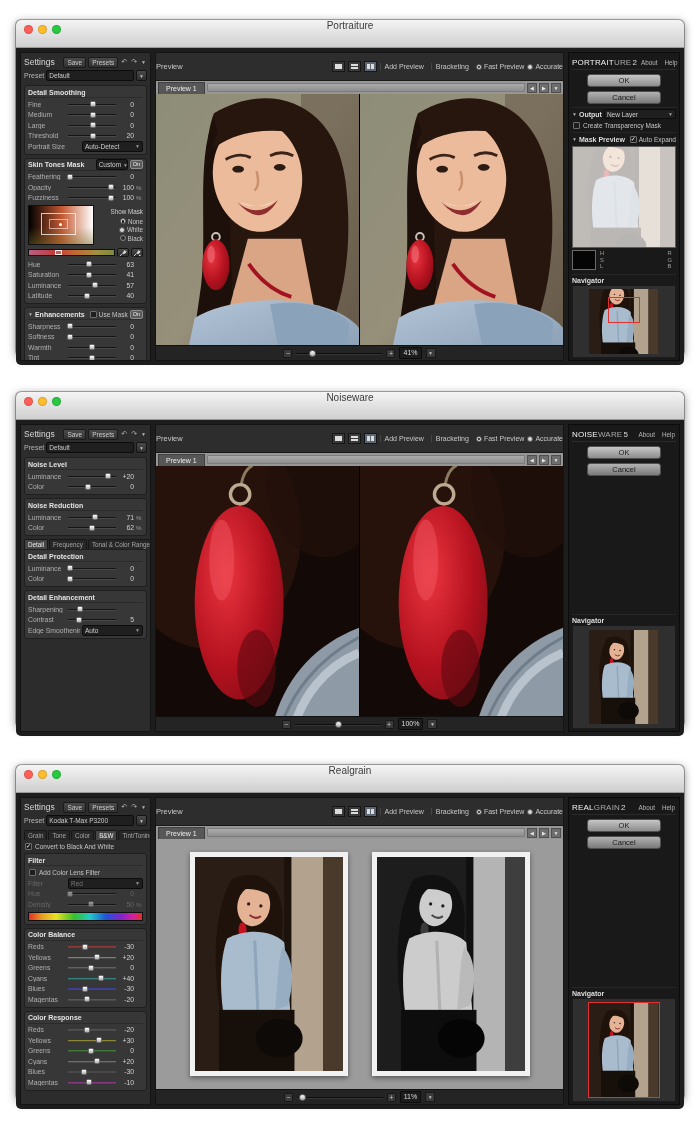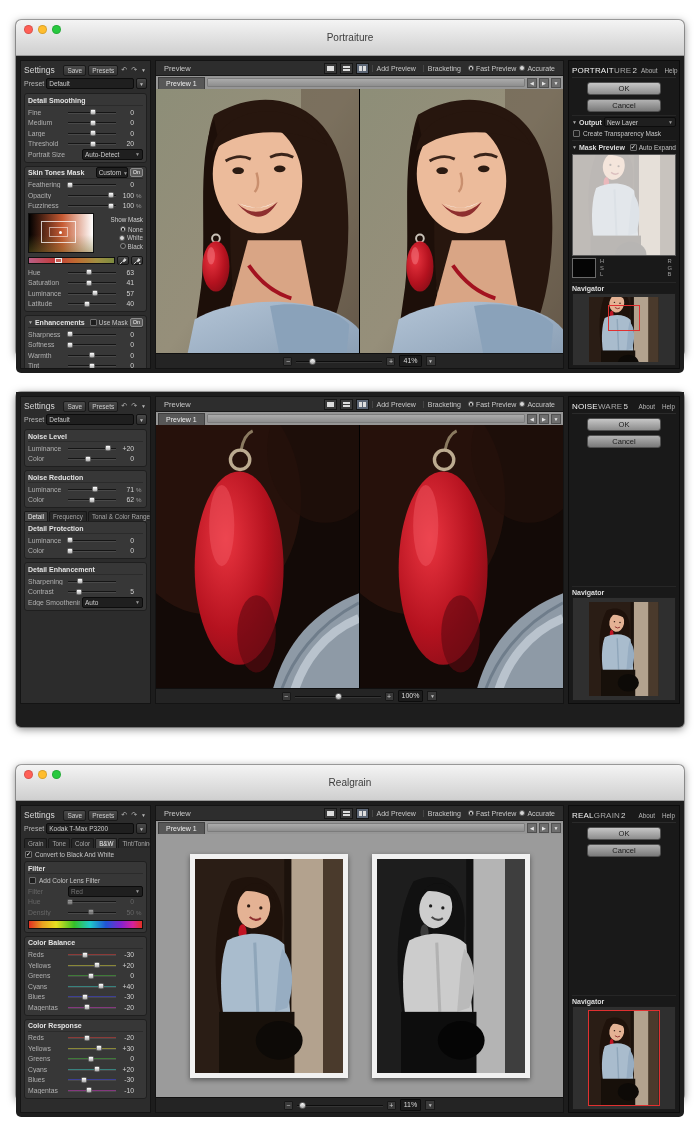--- a/index.html
+++ b/index.html
@@ -1,19 +1,19 @@
 <!DOCTYPE html>
 <html><head>
 <meta charset="utf-8">
 <style>
 *{box-sizing:border-box;margin:0;padding:0}
 html,body{width:700px;height:1130px;background:#fff;font-family:"Liberation Sans",sans-serif;position:relative;overflow:hidden}
 button{font-family:inherit;cursor:pointer}
 .window{position:absolute;left:16px;width:668px;border-radius:5px;background:#1d1d1d;box-shadow:0 2px 8px rgba(0,0,0,.5),0 0 0 1px rgba(0,0,0,.3)}
-.titlebar{height:36px;border-radius:5px 5px 0 0;background:linear-gradient(#f4f4f4,#cfcfcf);border-bottom:1px solid #9a9a9a;position:relative;display:flex;align-items:center;justify-content:center}
+.titlebar{height:28px;border-radius:5px 5px 0 0;background:linear-gradient(#f4f4f4,#cfcfcf);border-bottom:1px solid #9a9a9a;position:relative;display:flex;justify-content:center}
 .traffic{position:absolute;left:8px;top:5px;display:flex;gap:5px}
 .tl{width:9px;height:9px;border-radius:50%;border:1px solid rgba(0,0,0,.15)}
 .tl.r{background:#ff5f56}.tl.y{background:#ffbd2e}.tl.g{background:#27c93f}
 .wtitle{font-size:10px;color:#3c3c3c}
 .body{display:flex;gap:4px;padding:4px;height:calc(100% - 19px);background:#1d1d1d;border-radius:0 0 5px 5px}
 
 .cleft{width:131px;background:#2c2c2c;border:1px solid #141414;padding:2px 3px;display:flex;flex-direction:column;color:#b5b5b5;font-size:7px;overflow:hidden}
 .shead{display:flex;align-items:center;gap:2px;height:14px;flex:none}
 .stitle{font-size:8.5px;color:#d8d8d8;margin-right:auto}
 .sbtn{background:linear-gradient(#4a4a4a,#323232);border:1px solid #1a1a1a;border-radius:2px;color:#ccc;font-size:6.5px;padding:1px 3px}
@@ -53,21 +53,21 @@
 .rd.sel::after{content:"";position:absolute;left:1px;top:1px;width:2.5px;height:2.5px;border-radius:50%;background:#141414}
 .rd.dark{background:#2a2a2a;border-color:#888}
 .rlb{font-size:6.3px;color:#c5c5c5}
 .huerow{display:flex;align-items:center;gap:2px;height:11px;margin-bottom:1px}
 .huestrip{flex:1;height:7px;border:1px solid #101010;position:relative;cursor:pointer;background:linear-gradient(90deg,#b95f86,#c23b3b 30%,#c06a31 55%,#a29042 80%,#7d8a3f)}
 .humark{position:absolute;left:30%;top:0;width:7px;height:100%;border:1px solid #eee;background:rgba(255,255,255,.15)}
 .eyeb{width:12px;height:9px;background:linear-gradient(#4a4a4a,#2e2e2e);border:1px solid #141414;border-radius:2px;display:flex;align-items:center;justify-content:center;cursor:pointer}
 .rainbow{height:9px;border:1px solid #101010;margin:2px 0 1px;background:linear-gradient(90deg,#e33022,#e8a221 12%,#e8e021 24%,#35c128 40%,#1fc9c9 54%,#1f55d6 68%,#8822cc 82%,#d6219c 92%,#e33022)}
 
 .ccent{flex:1;display:flex;flex-direction:column;background:#222;border:1px solid #141414;min-width:0}
-.pvhead{height:15px;flex:none;display:flex;align-items:center;padding:0 8px;gap:3px;background:#2d2d2d;border-bottom:1px solid #181818;color:#c8c8c8;font-size:7.5px}
+.pvhead{height:28px;flex:none;display:flex;align-items:center;padding:0 0;gap:3px;background:#2d2d2d;border-bottom:1px solid #181818;color:#c8c8c8;font-size:7.5px}
 .pvtitle{margin-right:auto}
 .vm{width:13px;height:11px;background:#3a3a3a;border:1px solid #161616;display:flex;align-items:center;justify-content:center;gap:1px;padding:2px;cursor:pointer}
 .vm.active{background:#5c6675}
 .vm i{display:block;background:#ddd}
 .vm .f{width:7px;height:5px}
 .vm .hbars{display:flex;flex-direction:column;gap:1px}.vm .hb{width:7px;height:2px;background:#ddd}
 .vm .vb{width:3px;height:5px}
 .tbtn{background:none;border:none;border-left:1px solid #454545;color:#c8c8c8;font-size:7px;padding:0 4px}
 .radio{display:inline-flex;align-items:center;gap:2px;font-size:7px;color:#c8c8c8;cursor:pointer}
 .pvtabs{height:13px;flex:none;background:#969696;display:flex;align-items:center;gap:2px;padding:0 2px}
@@ -537,20 +537,28 @@
               <use href="#sym-figure" xlink:href="#sym-figure"></use>
             </svg>
           <span class="navrect"></span>
         </div>
       </div>
     </div>
   </div>
 </div>
 
 <div class="window" style="top:392px;height:335px">
+  <div class="titlebar">
+    <div class="traffic">
+      <span class="tl r"></span>
+      <span class="tl y"></span>
+      <span class="tl g"></span>
+    </div>
+    <span class="wtitle">Noiseware</span>
+  </div>
   <div class="body">
 
     <div class="cleft">
       <div class="shead">
         <span class="stitle">Settings</span>
         <button class="sbtn">Save</button>
         <button class="sbtn">Presets</button>
         <span class="hicon">↶</span>
         <span class="hicon">↷</span>
         <span class="hicon" style="font-size:5px">▼</span>

